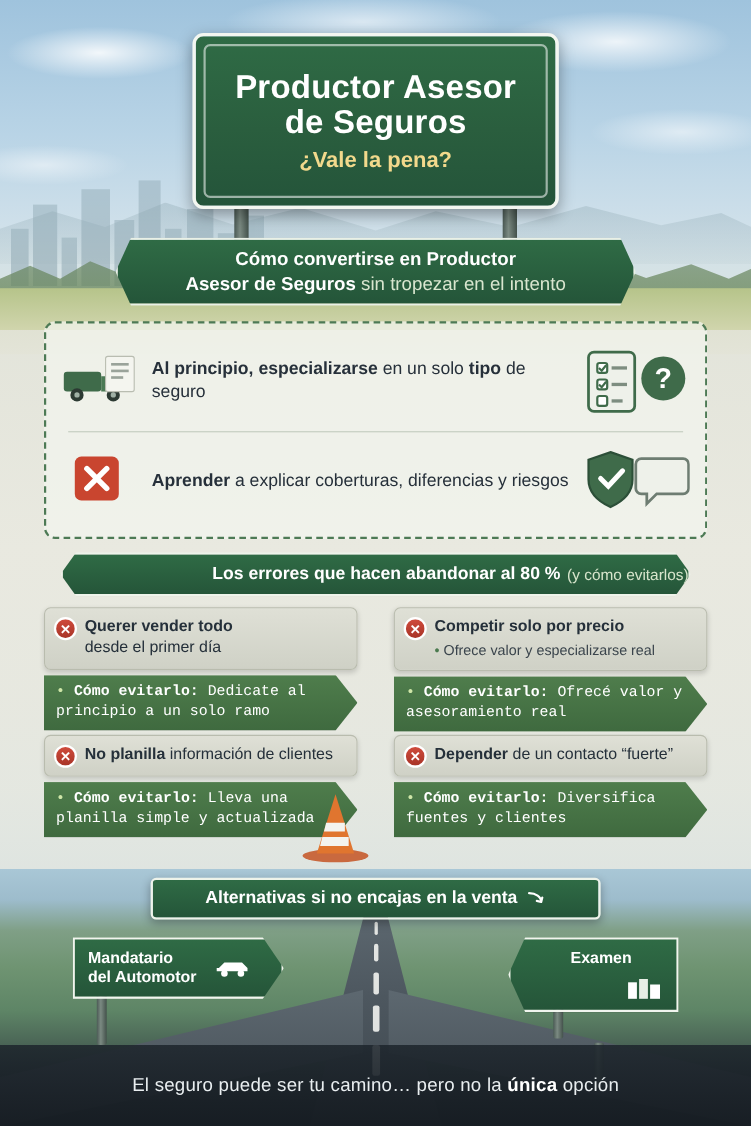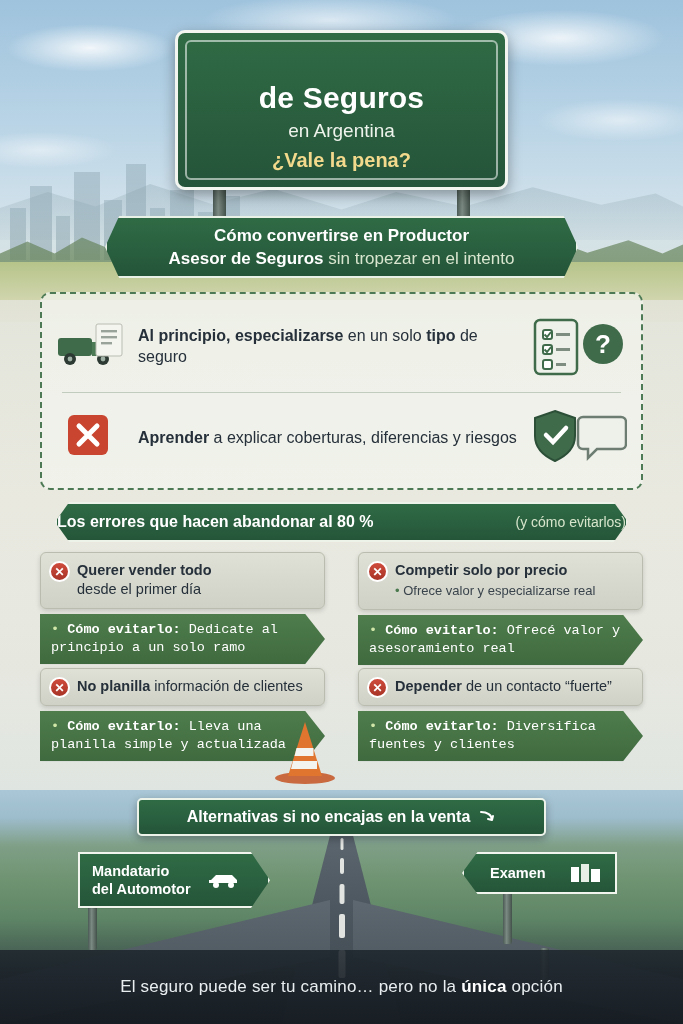--- a/index.html
+++ b/index.html
@@ -149,21 +149,21 @@
   .panel-text b { font-weight:bold; }
   .icon-box { width:72px; height:62px; position:relative; flex:0 0 auto; }
   .icon-box.right { width:96px; }
 
   
   #banner2 {
     position:absolute; left:55px; top:502px; width:573px; height:40px;
     background: linear-gradient(180deg,#2f6b45,#255539);
     border:2px solid #eef3ea;
     clip-path: polygon(2.5% 0, 97.5% 0, 100% 50%, 97.5% 100%, 2.5% 100%, 0 50%);
-    display:flex; align-items:center; justify-content:space-between;
+    display:flex; align-items:center; justify-content:flex-end;
     color:#fff; font-size:16px; font-weight:bold; box-shadow:0 3px 9px rgba(0,0,0,.28);
   }
   #banner2 em { font-style:normal; font-weight:normal; font-size:14px; color:#d7e5cc; margin-left:6px; }
 
   
   .err-card { position:absolute; width:285px; }
   .err-head {
     background: linear-gradient(180deg,#dfe0d6,#cfd1c6);
     border:1px solid #b9bcae; border-radius:6px;
     padding:8px 10px 9px 36px; position:relative;
@@ -204,22 +204,22 @@
 
   
   .dir-sign {
     position:absolute;
     background: linear-gradient(180deg,#2f6b45,#255539);
     border:2px solid #f1f5ee;
     color:#fff; font-size:14.5px; font-weight:bold; line-height:1.25;
     display:flex; align-items:center; gap:8px;
     box-shadow:0 4px 9px rgba(0,0,0,.35);
   }
-  .dir-right { clip-path: polygon(0 0, 90% 0, 100% 50%, 90% 100%, 0 100%); padding:8px 28px 8px 12px;margin-left:12px; }
-  .dir-left  { clip-path: polygon(10% 0, 100% 0, 100% 100%, 10% 100%, 0 50%); padding:8px 12px 8px 26px; }
+  .dir-right { clip-path: polygon(0 0, 90% 0, 100% 50%, 90% 100%, 0 100%); padding:8px 28px 8px 12px; }
+  .dir-left  { clip-path: polygon(10% 0, 100% 0, 100% 100%, 10% 100%, 0 50%); padding:8px 12px 8px 26px;flex-direction:column; }
 
   
   svg { display:block; }
 </style>
 </head>
 <body>
 
 <div id="page">
 
   <div class="clouds"></div>
@@ -248,24 +248,23 @@
   <div class="dash" style="top:858px;height:16px;width:4px;"></div>
   <div class="dash" style="top:884px;height:20px;width:5px;"></div>
   <div class="dash" style="top:914px;height:24px;width:6px;"></div>
   <div class="dash" style="top:950px;height:28px;width:7px;"></div>
 
   <div class="post" style="left:213px;top:188px;height:36px;"></div>
   <div class="post" style="left:457px;top:188px;height:36px;"></div>
   <div id="hero" class="sign-green">
     <div class="inner-border"></div>
     <h1>
-      <br>
+      <span>Productor Asesor</span><br>
       <span>de Seguros</span>
     </h1>
-    <div class="sub">en Argentina</div>
     <div class="q">¿Vale la pena?</div>
   </div>
 
   <div id="panel">
 
     <div class="panel-row">
       <div class="icon-box">
         <svg width="72" height="56" viewBox="0 0 72 56">
           <rect x="2" y="22" width="34" height="18" rx="3" fill="#3f6b4a"></rect>
           <path d="M36 26h12l8 8v6H36z" fill="#4b7a55"></path>

